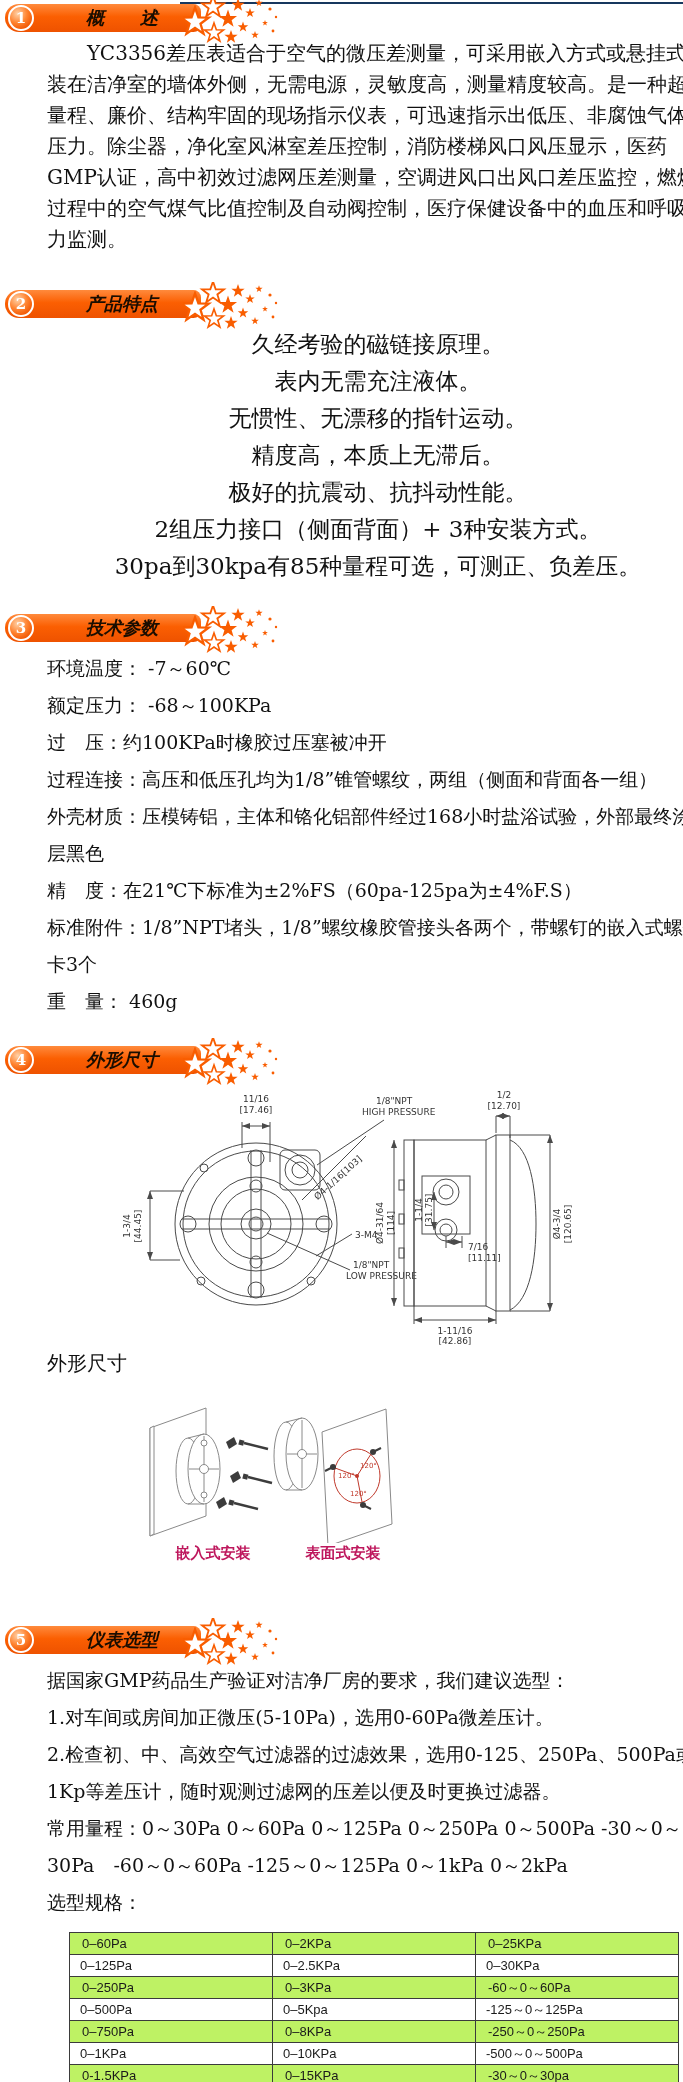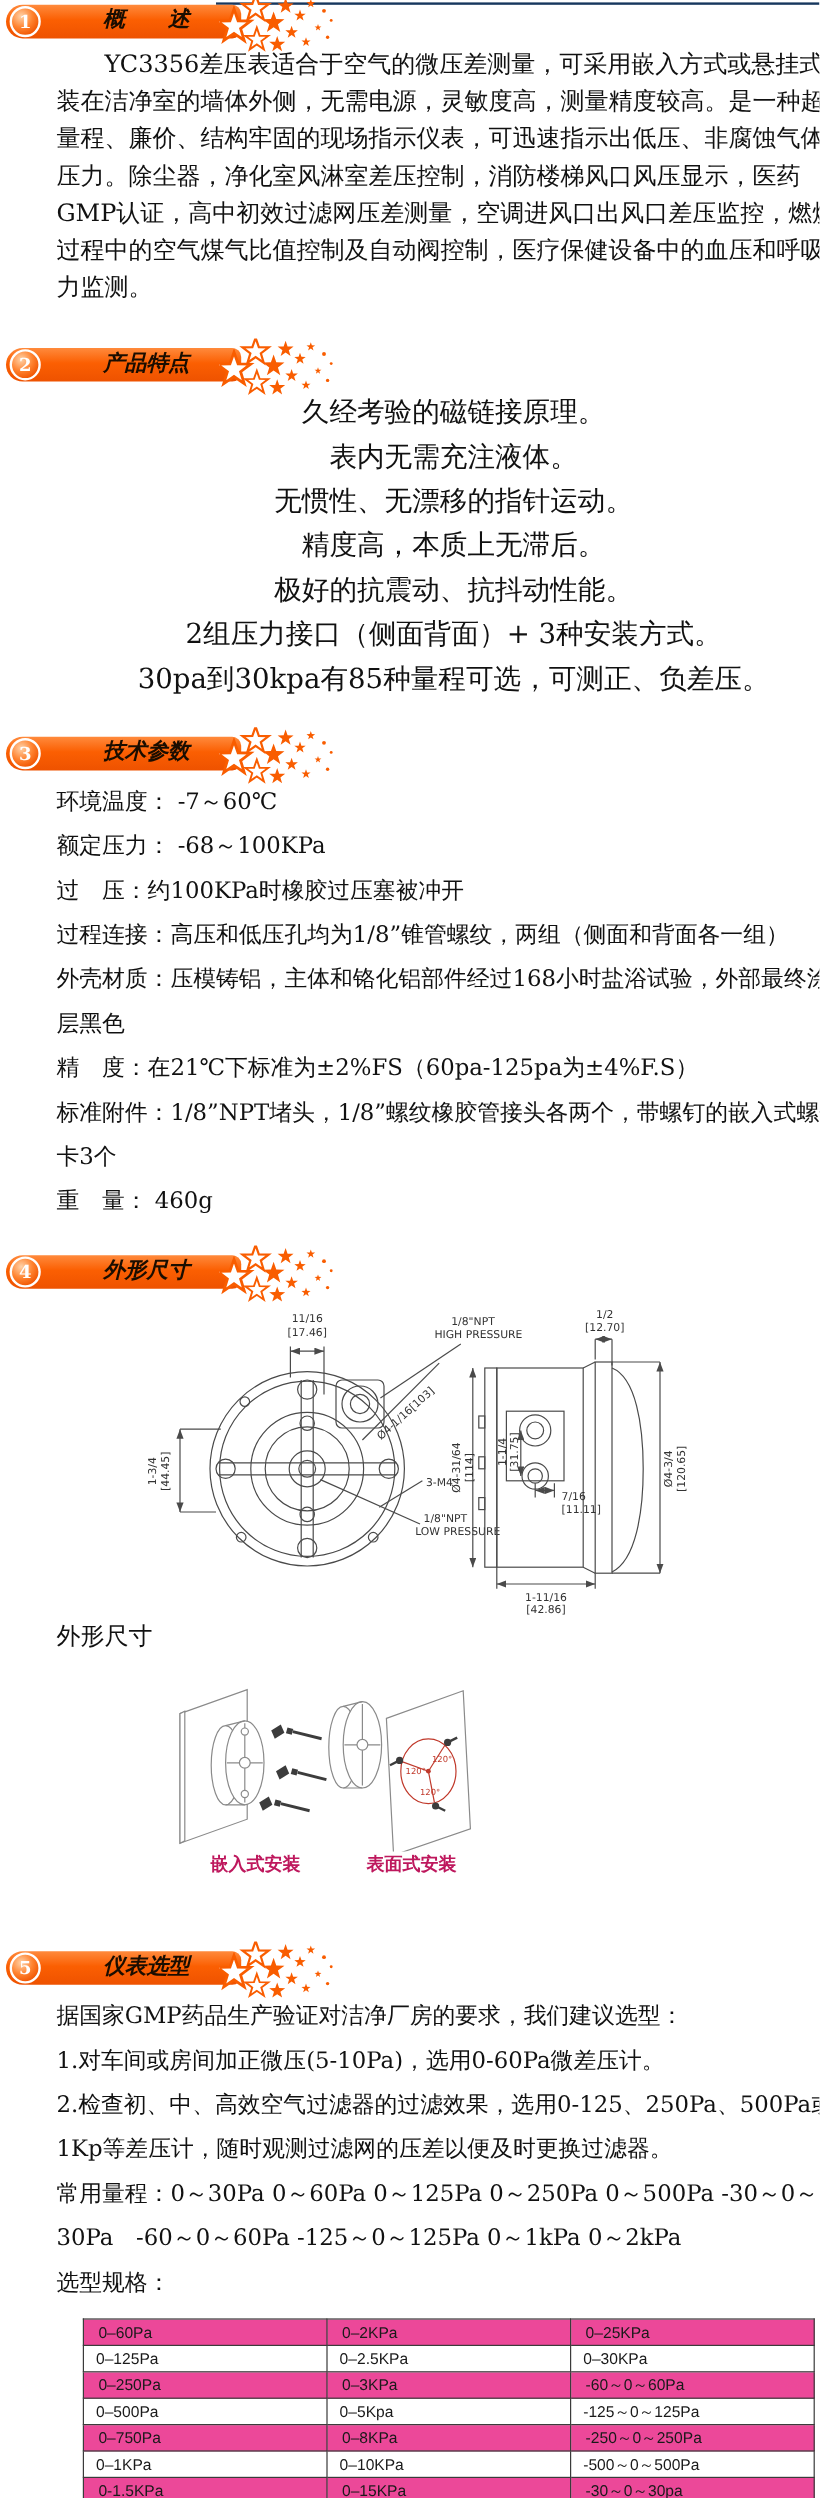--- a/index.html
+++ b/index.html
@@ -10,21 +10,21 @@
   
   .banner{position:absolute;left:5px;width:196px;height:28px;
           background:linear-gradient(180deg,#ff8a3c 0%,#fb5f02 45%,#ee5200 100%);
           border-radius:15px 8px 8px 15px;}
   .badge{position:absolute;left:3px;top:1px;width:26px;height:26px;border-radius:50%;
          background:radial-gradient(circle at 35% 30%,#ffd2a8,#ff8330 45%,#f05400 80%);
          border:2px solid #fff;box-sizing:border-box;text-align:center;}
   .badge-num{display:block;line-height:22px;font-size:15px;font-weight:bold;color:#fff;
              font-family:"DejaVu Serif",serif;}
   .banner-title{position:absolute;left:46px;top:0;right:8px;line-height:28px;text-align:center;
-                font-family:Liberation Mono, monospace;font-weight:bold;font-style:italic;
+                font-family:Liberation Sans, sans-serif;font-weight:bold;font-style:italic;
                 font-size:18px;color:#1a0d00;white-space:nowrap;}
   .stars{position:absolute;left:178px;top:-8px;width:100px;height:50px;}
   .so{fill:#fff;stroke:#f95d00;stroke-width:1.6px;}
   .sf{fill:#f95d00;}
 
   
   .cn{position:absolute;left:8px;width:662px;font-family:"DejaVu Serif",serif;color:#111;margin-left:39px;}
   .para{font-size:20px;line-height:31px;text-indent:2em;letter-spacing:0;}
   .line37{font-size:23px;line-height:37px;text-align:center;}
   .specs p,.sel p{margin:0;}
@@ -42,21 +42,21 @@
   .mountsvg .rd{stroke:#C0392B;fill:none;stroke-width:1;}
   .mountsvg .rdf{fill:#C0392B;stroke:none;}
   .mountsvg .ang{font-size:7px;fill:#C0392B;font-family:"DejaVu Sans",sans-serif;}
 
   .caption{position:absolute;width:130px;text-align:center;font-size:15px;font-weight:bold;
            color:#be185d;font-family:"DejaVu Serif",serif;}
 
   table.spec{position:absolute;left:69px;top:1932px;border-collapse:collapse;
              font-family:"Liberation Sans",sans-serif;font-size:13px;color:#1a1a1a;}
   table.spec td{width:190px;height:21px;border:1px solid #3b3b3b;padding:0 0 0 10px;}
-  tr.blue td{background:#ec4899;padding-left:12px;}
+  tr.blue td{background:#bef264;padding-left:12px;}
   tr.white td{background:#FFFFFF;}
 </style>
 </head>
 <body>
 
 <svg width="0" height="0" style="position:absolute" aria-hidden="true">
   <defs>
     <path id="st5" d="M0,-10 L2.35,-3.24 L9.51,-3.09 L3.80,1.24 L5.88,8.09 L0,4 L-5.88,8.09 L-3.80,1.24 L-9.51,-3.09 L-2.35,-3.24 Z"></path>
     <symbol id="sc" viewBox="0 0 100 50">
       <use href="#st5" transform="translate(12,26) scale(1.45)" class="so"></use>

